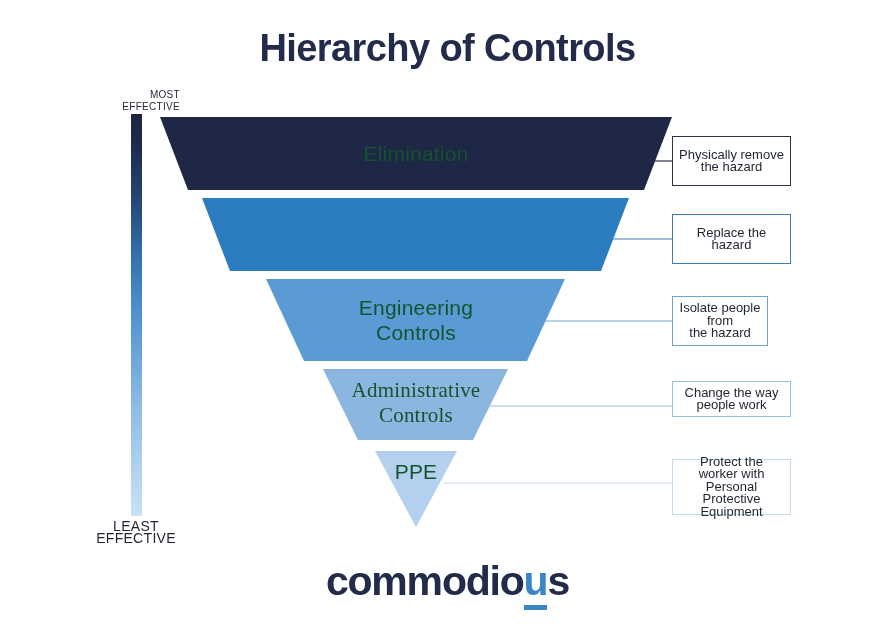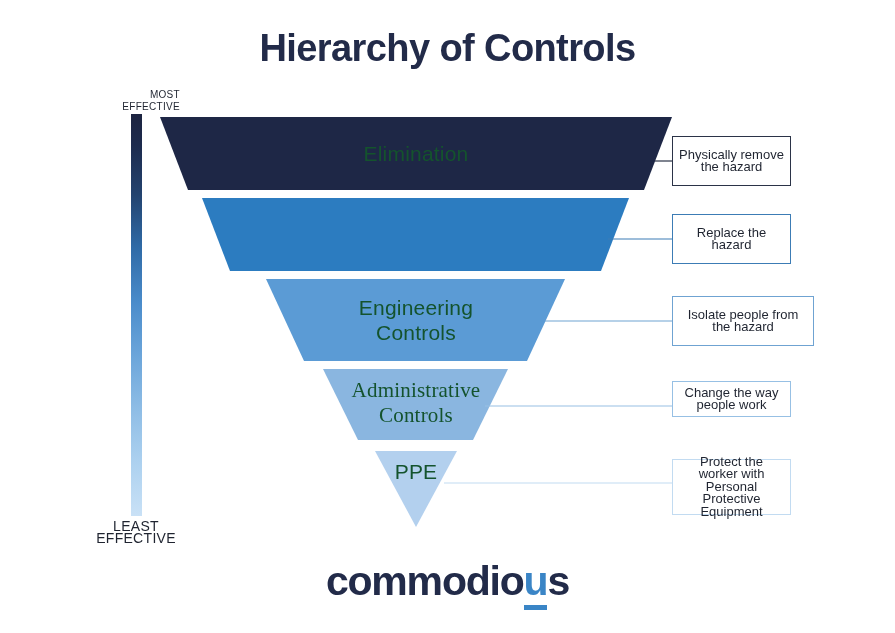--- a/index.html
+++ b/index.html
@@ -166,21 +166,21 @@
   <div class="funnel-label" style="left:296px; top:378px; width:240px;font-family:Liberation Serif, serif;">Administrative
 Controls</div>
   <div class="funnel-label" style="left:356px; top:459px; width:120px;">PPE</div>
 
   <div class="callout-box" style="left:672px; top:136px; width:119px; height:50px; border:1.4px solid #2b3347;">Physically remove
 the hazard</div>
 
   <div class="callout-box" style="left:672px; top:214px; width:119px; height:50px; border:1.4px solid #3c7cb5;">Replace the
 hazard</div>
 
-  <div class="callout-box" style="left:672px; top:296px; width:142px; height:50px; border:1.4px solid #6fa3d2;">Isolate people from
+  <div class="callout-box" style="left:672px; top:296px; width:96px; height:50px; border:1.4px solid #6fa3d2;">Isolate people from
 the hazard</div>
 
   <div class="callout-box" style="left:672px; top:381px; width:119px; height:36px; border:1.4px solid #97c0e4;">Change the way
 people work</div>
 
   <div class="callout-box" style="left:672px; top:459px; width:119px; height:56px; border:1.4px solid #c2dbf1;">Protect the worker with
 Personal Protective
 Equipment</div>
 
   <div id="brand-logo"><span>commodio</span><span class="accent-u">u</span><span>s</span></div>

